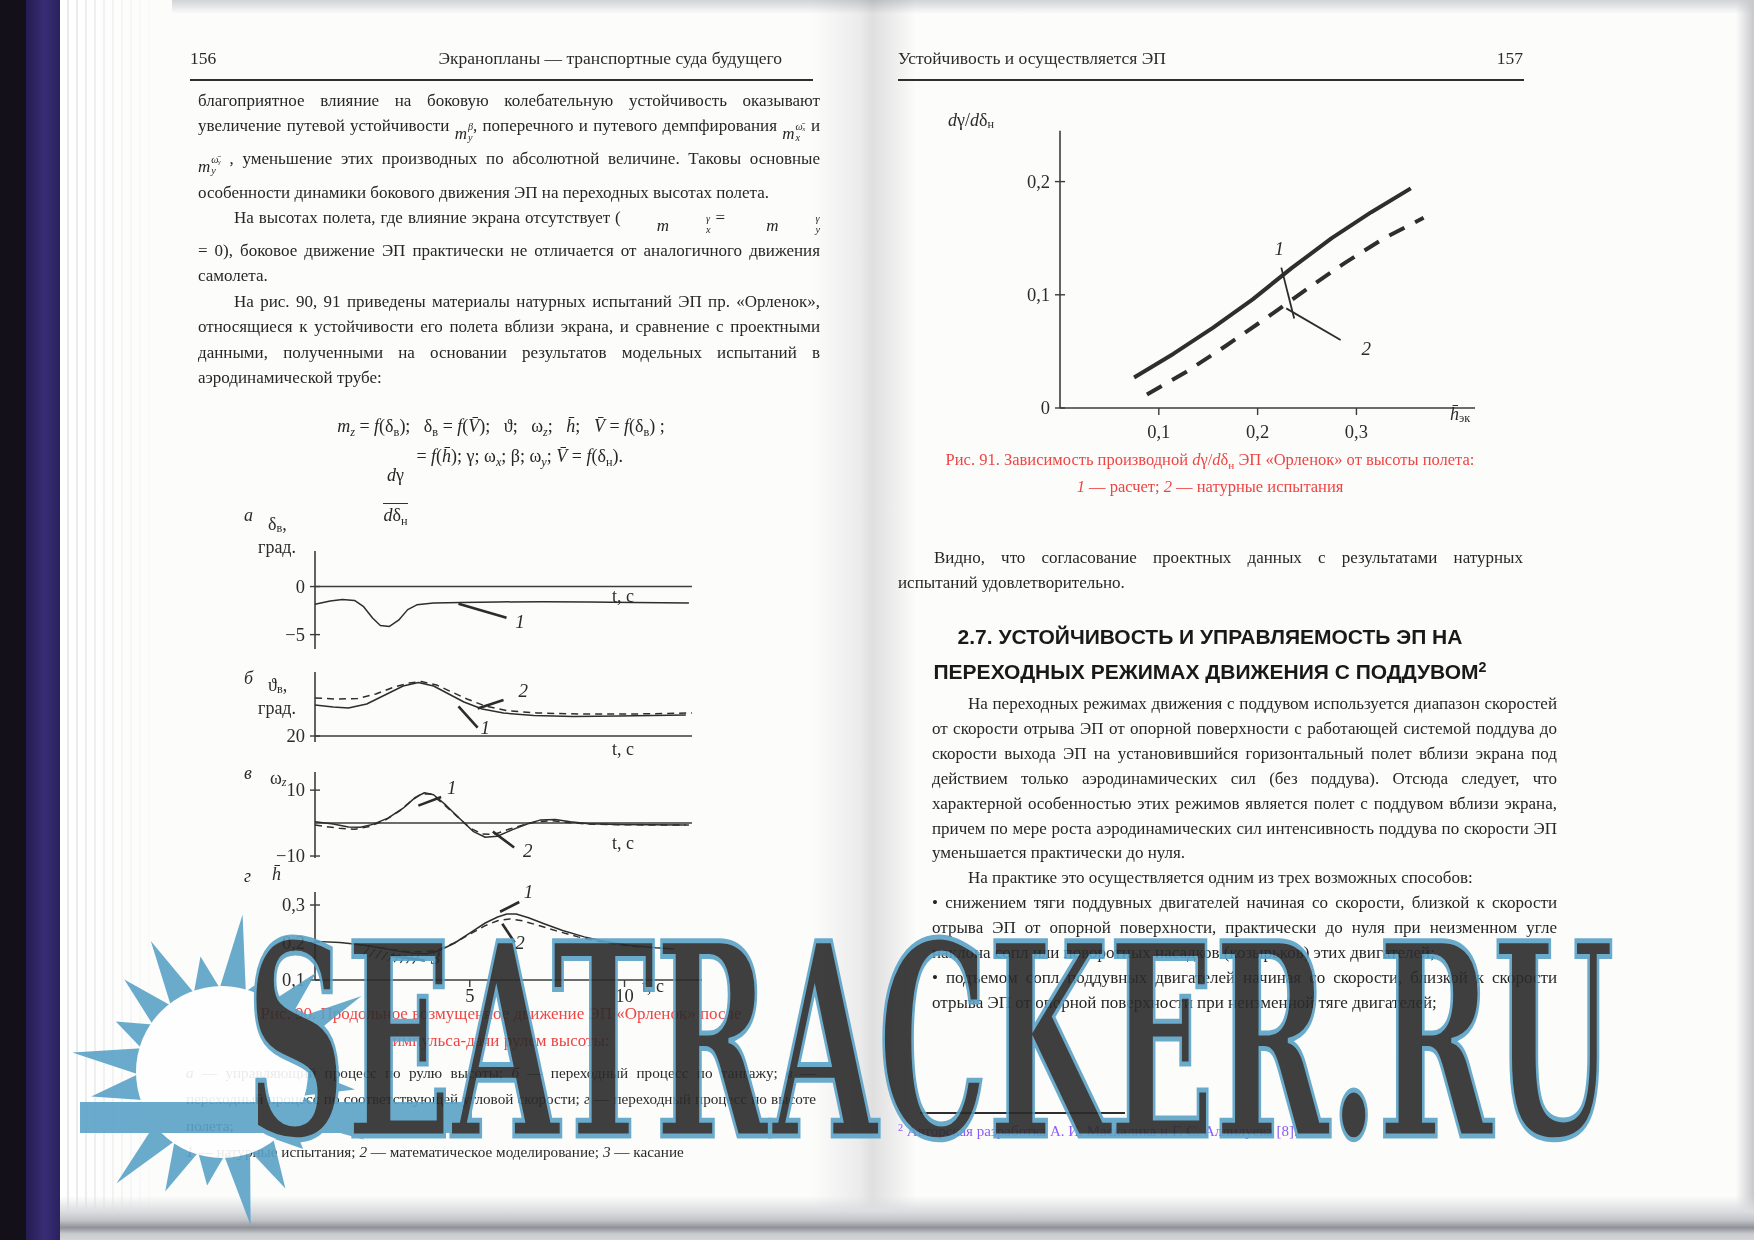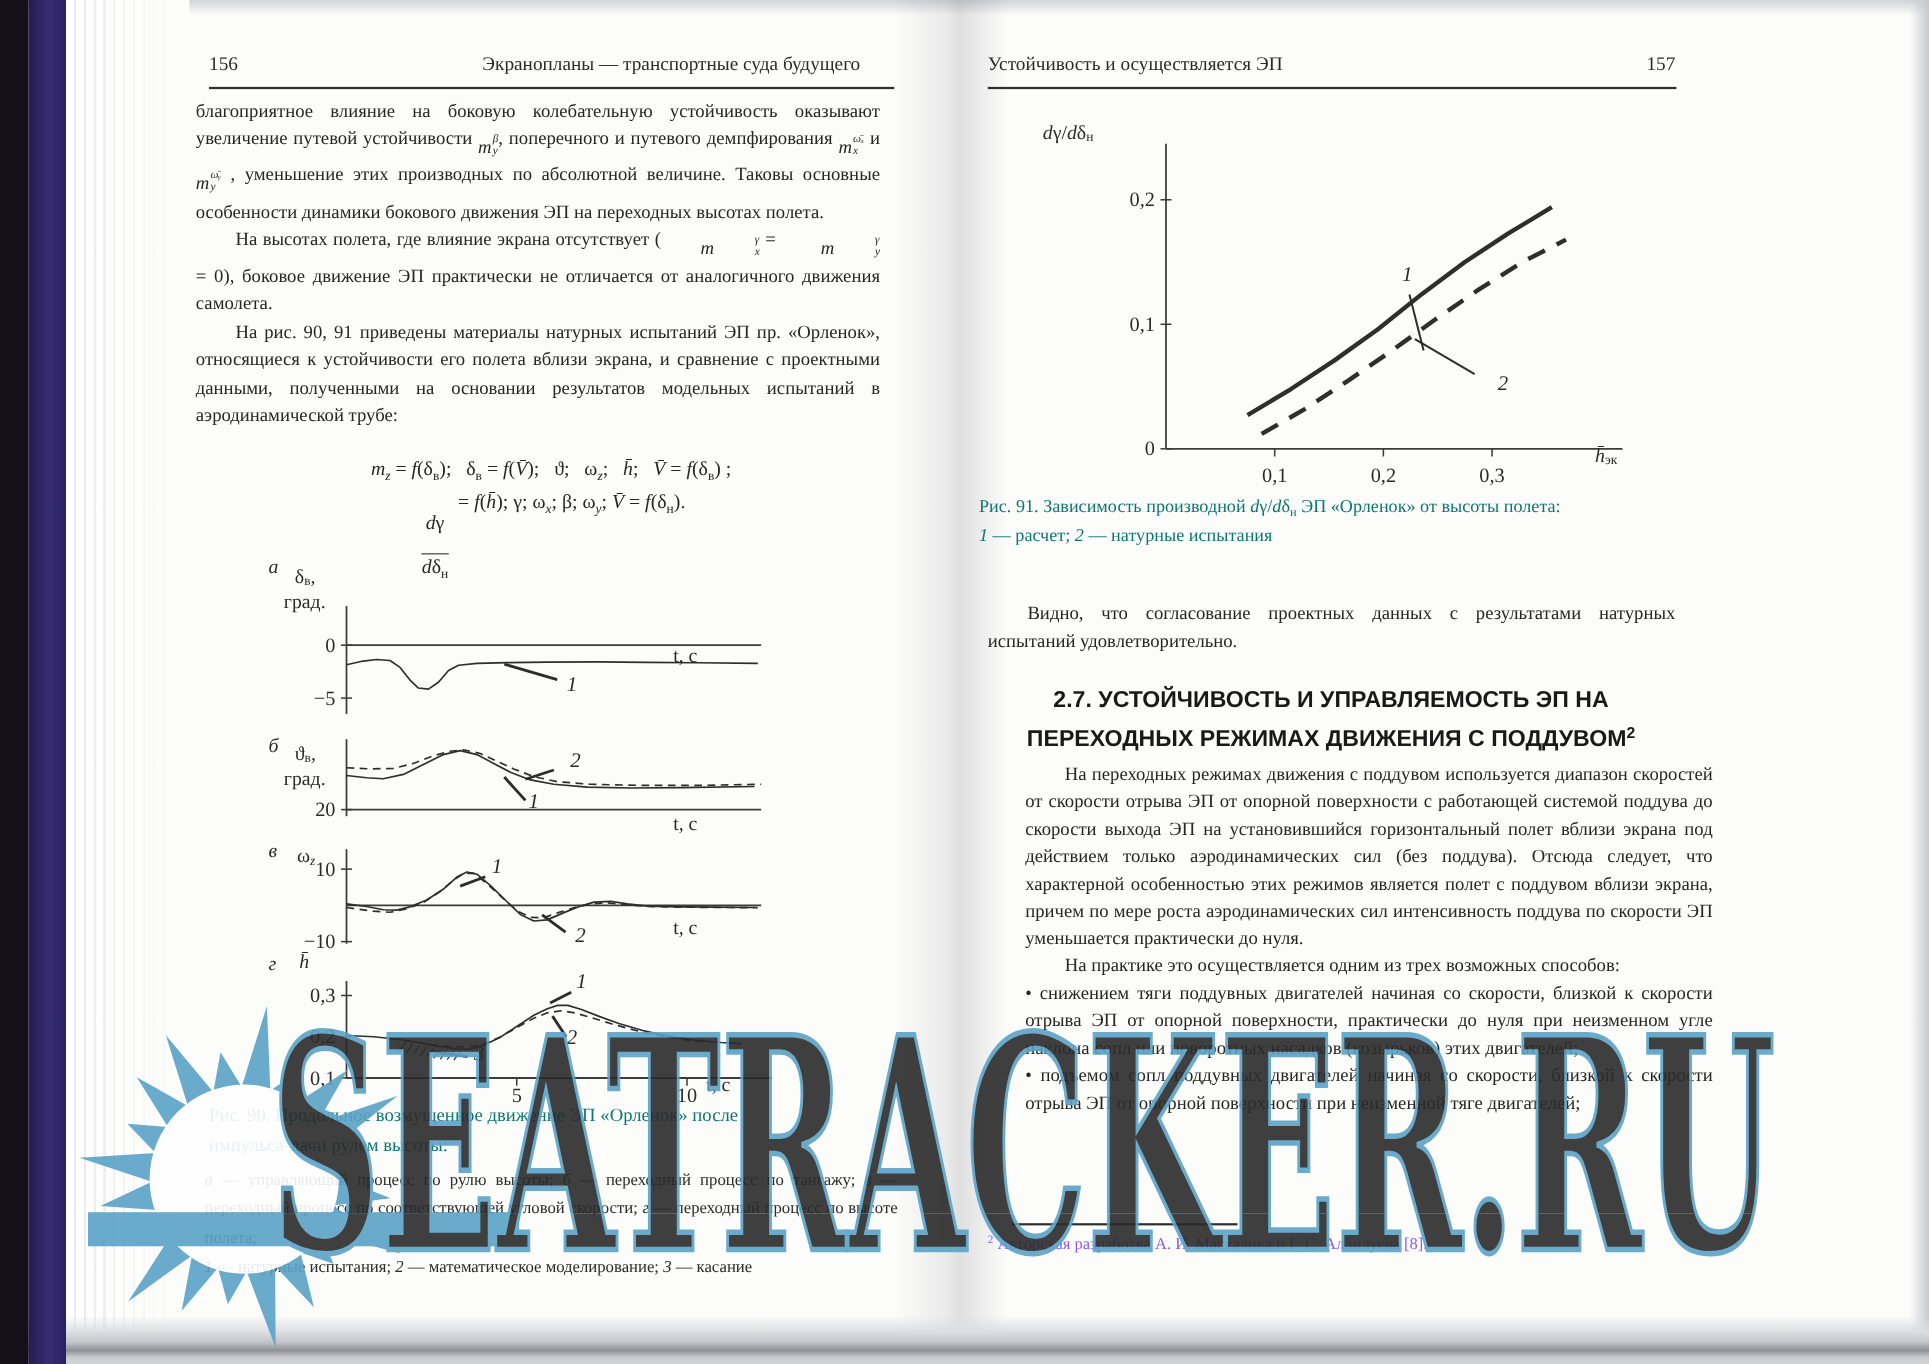--- a/index.html
+++ b/index.html
@@ -21,21 +21,21 @@
      background:linear-gradient(90deg,rgba(0,0,0,0) 0%,rgba(90,90,100,0.10) 45%,rgba(60,60,70,0.15) 58%,rgba(0,0,0,0) 100%)}
   .edge-right{left:1736px;top:0;width:18px;height:1240px;z-index:4;
      background:linear-gradient(90deg,rgba(0,0,0,0),#c7c8cb)}
   
   .head{font-size:17.5px;color:#2a2a2a;z-index:1}
   .rule{height:2px;background:#2e2e2e;z-index:1}
   .bodytext{font-size:17px;line-height:25.4px;text-align:justify;color:#262626;z-index:1}
   .bodytext p{margin:0}
   .para{text-indent:36px}
   .formula{font-size:18px;text-align:center;color:#262626;z-index:1;white-space:pre-wrap}
-  .cap{ text-align:left;font-size:17px;color:#0f766e;z-index:1}
+  .cap{ text-align:center;font-size:17px;color:#ef4444;z-index:1}
   .subcap{font-size:15.2px;line-height:26.4px;text-align:justify;color:#2a2a2a;z-index:1}
   .heading{font-family:"Liberation Sans",sans-serif;font-weight:bold;font-size:21px;
            line-height:30px;text-align:center;color:#191919;z-index:1}
   .footnote{font-size:15px;color:#8b5cf6;z-index:1}
   .t-i{font-style:italic}
   .t-sub{font-size:68%;vertical-align:-0.35em}
   .t-sup{font-size:68%;vertical-align:0.5em}
   .stk{display:inline-flex;vertical-align:-0.45em}
   .stk-b{font-style:italic}
   .stk-v{display:inline-flex;flex-direction:column;font-size:60%;line-height:1.08;margin-left:1px}
@@ -68,21 +68,21 @@
 <div class="abs gutter"></div>
 <div class="abs strip-black"></div>
 <div class="abs strip-navy"></div>
 <div class="abs edge-right"></div>
 <div class="abs band-bottom"></div>
 
 <div class="abs head" style="left:190px;top:48px">156</div>
 <div class="abs head" style="left:400px;top:48px;width:382px;text-align:right">Экранопланы — транспортные суда будущего</div>
 <div class="abs rule" style="left:190px;top:79px;width:623px"></div>
 
-<div class="abs bodytext" style="left:178px;top:88px;width:622px">
+<div class="abs bodytext" style="left:198px;top:88px;width:622px">
   <p><span>благоприятное влияние на боковую колебательную устойчивость оказывают увеличение путевой устойчивости </span><span class="stk">
         <span class="stk-b">m</span>
         <span class="stk-v">
           <span class="s-sup">β</span>
           <span class="s-sub">y</span>
         </span>
       </span><span>, поперечного и путевого демпфирования </span><span class="stk">
         <span class="stk-b">m</span>
         <span class="stk-v">
           <span class="s-sup">ω̄ₓ</span>

